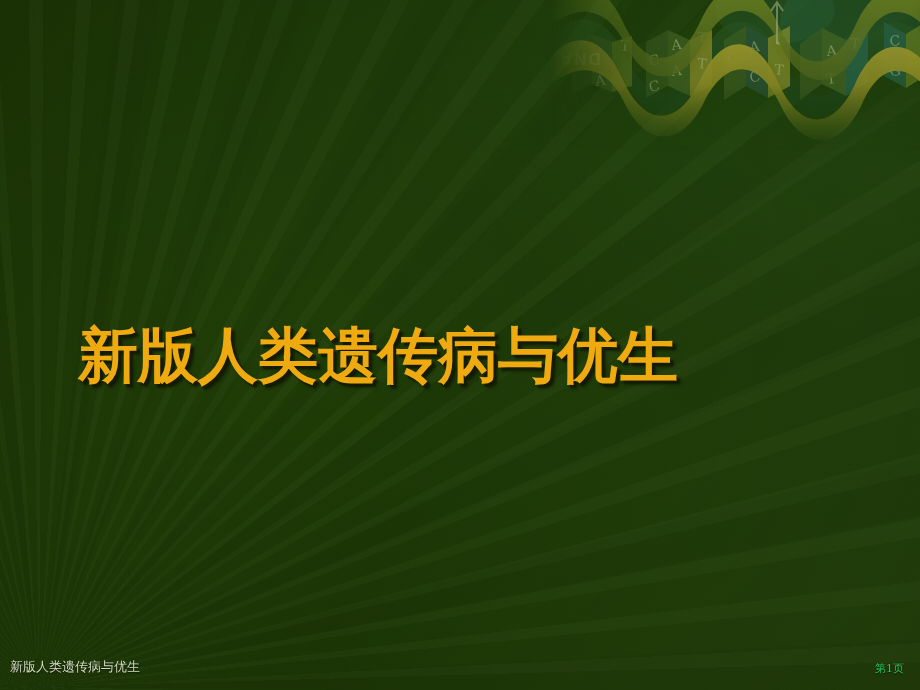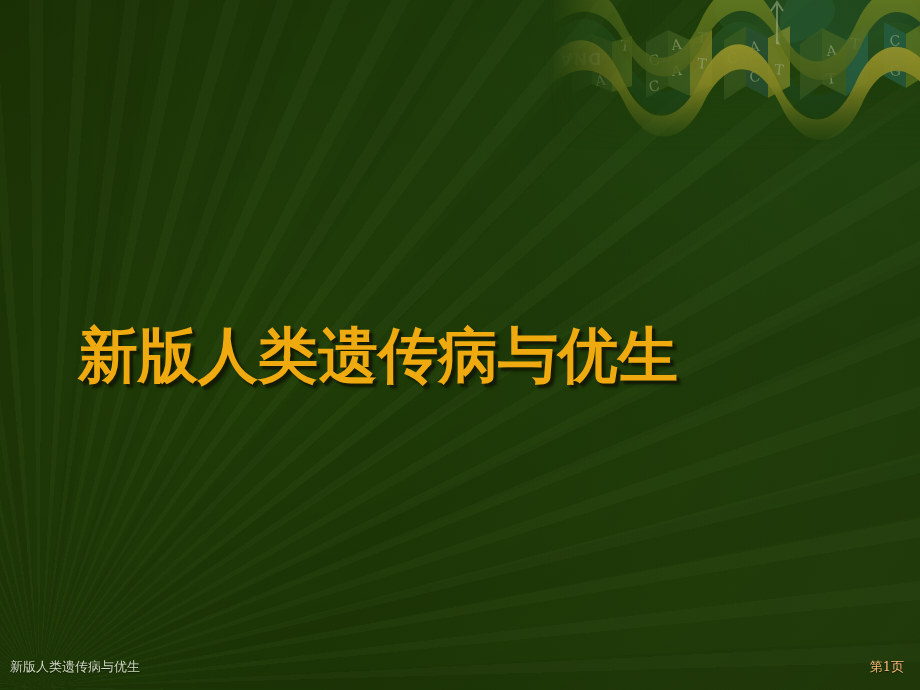--- a/index.html
+++ b/index.html
@@ -118,22 +118,22 @@
     font-size: 13px;
     color: #d2dac6;
     text-shadow: 0 1px 1px rgba(0,0,0,0.55);
     white-space: nowrap;
   }
   .footer-right {
     position: absolute;
     right: 16px;
     bottom: 14px;
     font-family: "DejaVu Serif", "Liberation Serif", serif;
-    font-size: 13px;
-    color: #fdba74;
+    font-size: 11px;
+    color: #22c55e;
     text-shadow: 0 1px 1px rgba(0,0,0,0.55);
     white-space: nowrap;
   }
 </style>
 </head>
 <body>
 
 <div id="slide">
 
   <div class="bg-base"></div>

